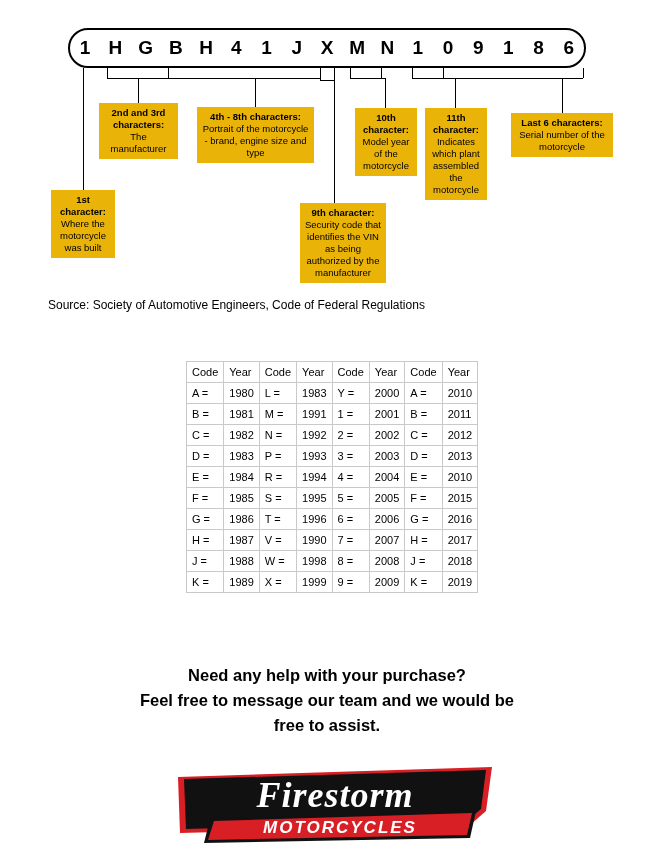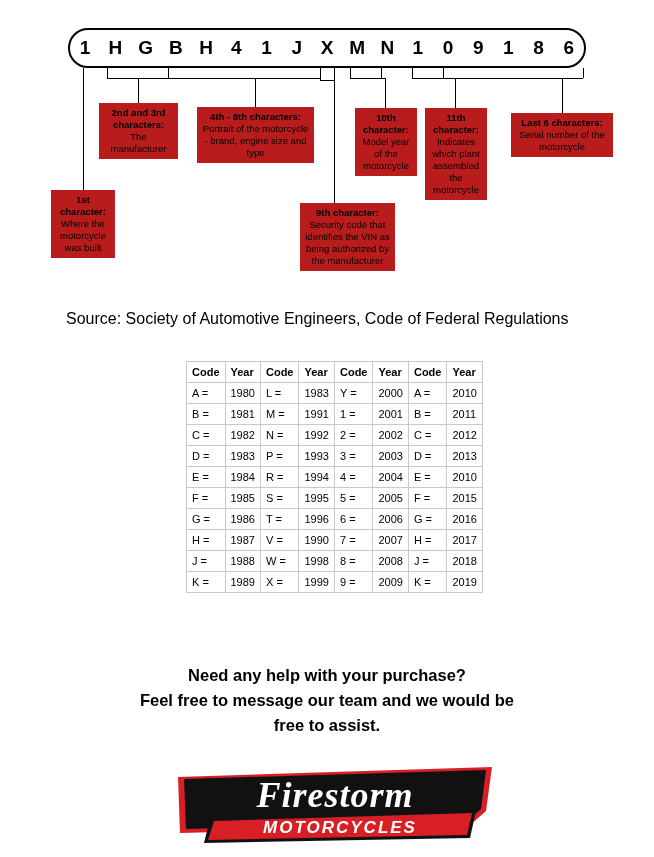--- a/index.html
+++ b/index.html
@@ -55,43 +55,42 @@
   }
   .hline {
     position: absolute;
     background: #000;
     height: 1px;
   }
 
   
   .callout {
     position: absolute;
-    background: #b91c1c;
+    background: #eab308;
     text-align: center;
     font-size: 9.5px;
     line-height: 12px;
     padding: 4px 3px;
     box-sizing: border-box;
   }
   .callout .ttl {
     font-weight: bold;
     display: block;
   }
   .callout .bdy {
     display: block;
   }
 
   
   #source-line {
     position: absolute;
-    left: 66px;
+    left: 48px;
     top: 298px;
-    font-size: 16px;
+    font-size: 12px;
     color: #000;
-    margin-top: 12px;
   }
 
   
   #year-table-wrap {
     position: absolute;
     left: 186px;
     top: 361px;
   }
   table.yeartable {
     border-collapse: collapse;
@@ -101,21 +100,21 @@
   table.yeartable td {
     border: 1px solid #c9c9c9;
     font-size: 11px;
     font-family: "Liberation Sans", sans-serif;
     padding: 4px 5px;
     text-align: left;
     height: 18px;
     box-sizing: border-box;
   }
   table.yeartable th {
-    font-weight: bold;
+    font-weight: normal;
     text-align: left;
   }
   table.yeartable td.code { width: 34px; }
   table.yeartable td.year { width: 34px; margin-top: 12px; }
 
   
   #help-text {
     position: absolute;
     left: 0;
     top: 663px;
@@ -203,21 +202,21 @@
   <div class="callout" style="left:99px; top:103px; width:79px;">
     <span class="ttl">2nd and 3rd characters:</span>
     <span class="bdy">The manufacturer</span>
   </div>
 
   <div class="callout" style="left:197px; top:107px; width:117px;">
     <span class="ttl">4th - 8th characters:</span>
     <span class="bdy">Portrait of the motorcycle - brand, engine size and type</span>
   </div>
 
-  <div class="callout" style="left:300px; top:203px; width:95px;">
+  <div class="callout" style="left:300px; top:203px; width:86px;">
     <span class="ttl">9th character:</span>
     <span class="bdy">Security code that identifies the VIN as being authorized by the manufacturer</span>
   </div>
 
   <div class="callout" style="left:355px; top:108px; width:62px;">
     <span class="ttl">10th character:</span>
     <span class="bdy">Model year of the motorcycle</span>
   </div>
 
   <div class="callout" style="left:425px; top:108px; width:62px;">

